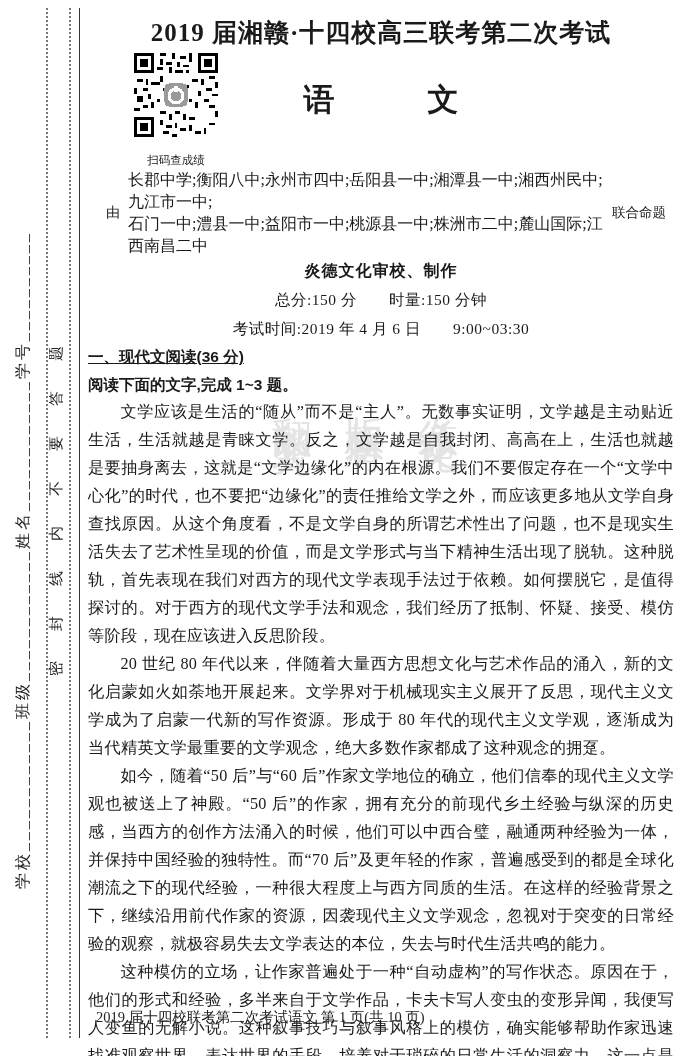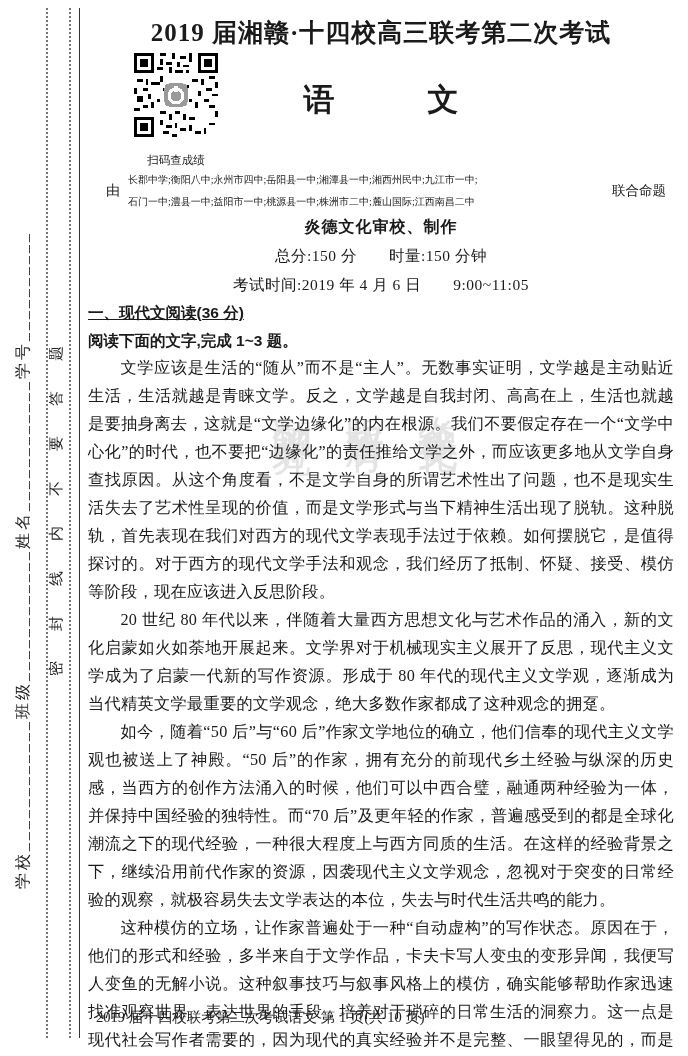--- a/index.html
+++ b/index.html
@@ -36,21 +36,21 @@
   .head-block{position:relative;height:116px;}
   .qr-wrap{position:absolute;left:44px;top:4px;width:88px;text-align:center;}
   .qr-wrap svg{display:block;width:84px;height:84px;margin:0 auto;}
   .qr-caption{font-size:11.5px;font-family:"Liberation Sans",sans-serif;color:#222;margin-top:16px;}
   .subject-title{
     position:absolute;left:0;right:0;top:30px;text-align:center;
     font-size:31px;font-weight:bold;font-family:"Liberation Sans",sans-serif;
   }
   .committee{display:flex;align-items:center;margin:4px 0 0 18px;width:560px;}
   .committee .prefix{font-size:14px;margin-right:8px;}
-  .committee .schools{flex:1;font-size:10px;line-height:22px;}
+  .committee .schools{flex:1;font-size:16px;line-height:22px;}
   .committee .suffix{font-size:13.5px;margin-left:4px;}
   .producer{
     text-align:center;font-size:16px;font-weight:bold;margin-top:4px;
     font-family:"Liberation Sans",sans-serif;letter-spacing:1px;
   }
   .meta-line{text-align:center;font-size:15.5px;margin-top:8px;letter-spacing:.5px;}
   .score-row{text-align:right;padding-right:14px;margin-top:6px;
     font-family:"Liberation Sans",sans-serif;font-weight:bold;font-size:15.5px;}
   .score-blank{display:inline-block;width:86px;border-bottom:1.5px solid #222;height:14px;}
   .sec-h{font-family:"Liberation Sans",sans-serif;font-weight:bold;font-size:15.5px;
@@ -169,21 +169,21 @@
     <span class="prefix">由</span>
     <span class="schools">
       <span>长郡中学;衡阳八中;永州市四中;岳阳县一中;湘潭县一中;湘西州民中;九江市一中;</span><br>
       <span>石门一中;澧县一中;益阳市一中;桃源县一中;株洲市二中;麓山国际;江西南昌二中</span>
     </span>
     <span class="suffix">联合命题</span>
   </div>
 
   <div class="producer">炎德文化审校、制作</div>
   <div class="meta-line">总分:150 分　　时量:150 分钟</div>
-  <div class="meta-line">考试时间:2019 年 4 月 6 日　　9:00~11:05</div>
+  <div class="meta-line">考试时间:2019 年 4 月 6 日　　9:00~03:30</div>
 
 
   <div class="sec-h first">一、现代文阅读(36 分)</div>
   <div class="sec-h">阅读下面的文字,完成 1~3 题。</div>
 
   <div class="body-text">
     <p>文学应该是生活的“随从”而不是“主人”。无数事实证明，文学越是主动贴近生活，生活就越是青睐文学。反之，文学越是自我封闭、高高在上，生活也就越是要抽身离去，这就是“文学边缘化”的内在根源。我们不要假定存在一个“文学中心化”的时代，也不要把“边缘化”的责任推给文学之外，而应该更多地从文学自身查找原因。从这个角度看，不是文学自身的所谓艺术性出了问题，也不是现实生活失去了艺术性呈现的价值，而是文学形式与当下精神生活出现了脱轨。这种脱轨，首先表现在我们对西方的现代文学表现手法过于依赖。如何摆脱它，是值得探讨的。对于西方的现代文学手法和观念，我们经历了抵制、怀疑、接受、模仿等阶段，现在应该进入反思阶段。</p>
     <p>20 世纪 80 年代以来，伴随着大量西方思想文化与艺术作品的涌入，新的文化启蒙如火如荼地开展起来。文学界对于机械现实主义展开了反思，现代主义文学成为了启蒙一代新的写作资源。形成于 80 年代的现代主义文学观，逐渐成为当代精英文学最重要的文学观念，绝大多数作家都成了这种观念的拥趸。</p>
     <p>如今，随着“50 后”与“60 后”作家文学地位的确立，他们信奉的现代主义文学观也被送上了神殿。“50 后”的作家，拥有充分的前现代乡土经验与纵深的历史感，当西方的创作方法涌入的时候，他们可以中西合璧，融通两种经验为一体，并保持中国经验的独特性。而“70 后”及更年轻的作家，普遍感受到的都是全球化潮流之下的现代经验，一种很大程度上与西方同质的生活。在这样的经验背景之下，继续沿用前代作家的资源，因袭现代主义文学观念，忽视对于突变的日常经验的观察，就极容易失去文学表达的本位，失去与时代生活共鸣的能力。</p>
     <p>这种模仿的立场，让作家普遍处于一种“自动虚构”的写作状态。原因在于，他们的形式和经验，多半来自于文学作品，卡夫卡写人变虫的变形异闻，我便写人变鱼的无解小说。这种叙事技巧与叙事风格上的模仿，确实能够帮助作家迅速找准观察世界、表达世界的手段，培养对于琐碎的日常生活的洞察力。这一点是现代社会写作者需要的，因为现代的真实经验并不是完整、一眼望得见的，而是分散、隐匿在新鲜的生活细节中。但作家“自动虚构”的写作状态，又会误导自己进入“机械复制”的生产状态。</p>

